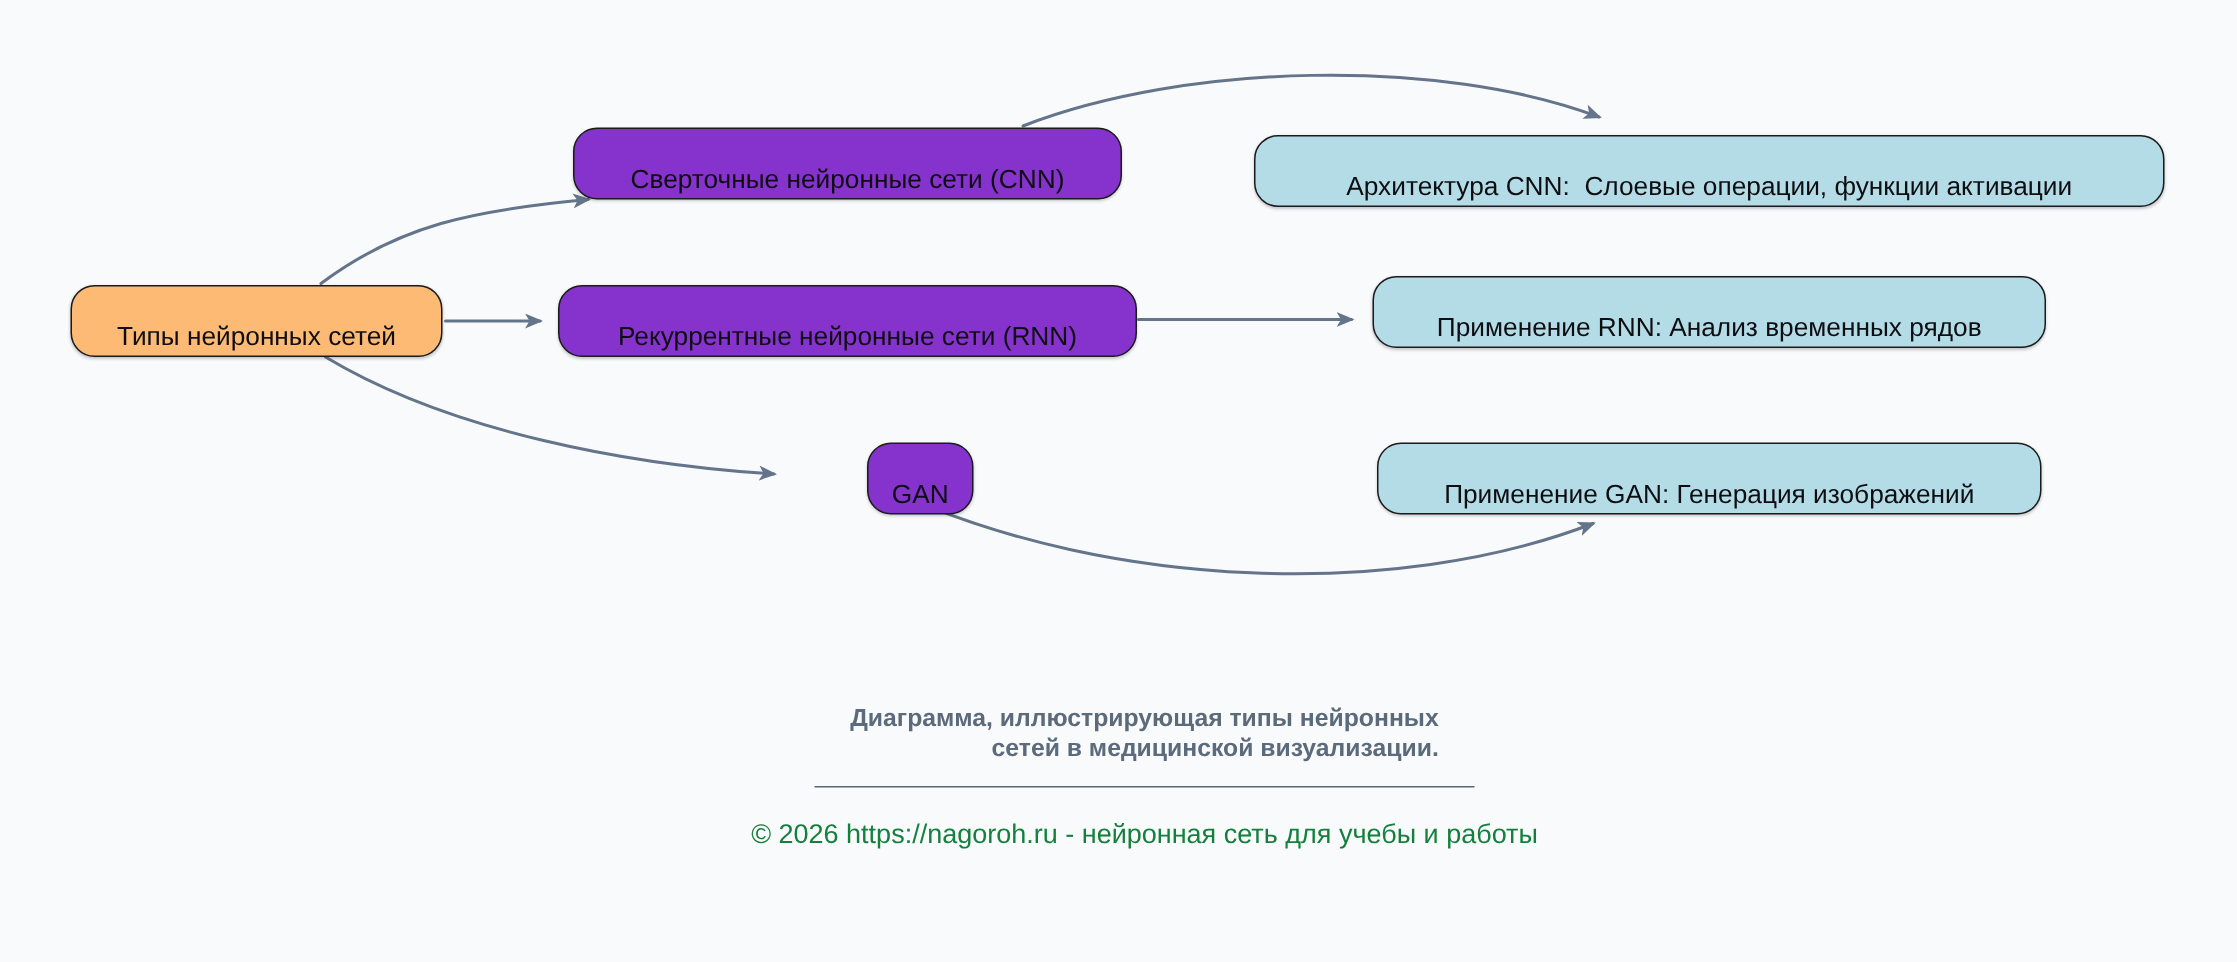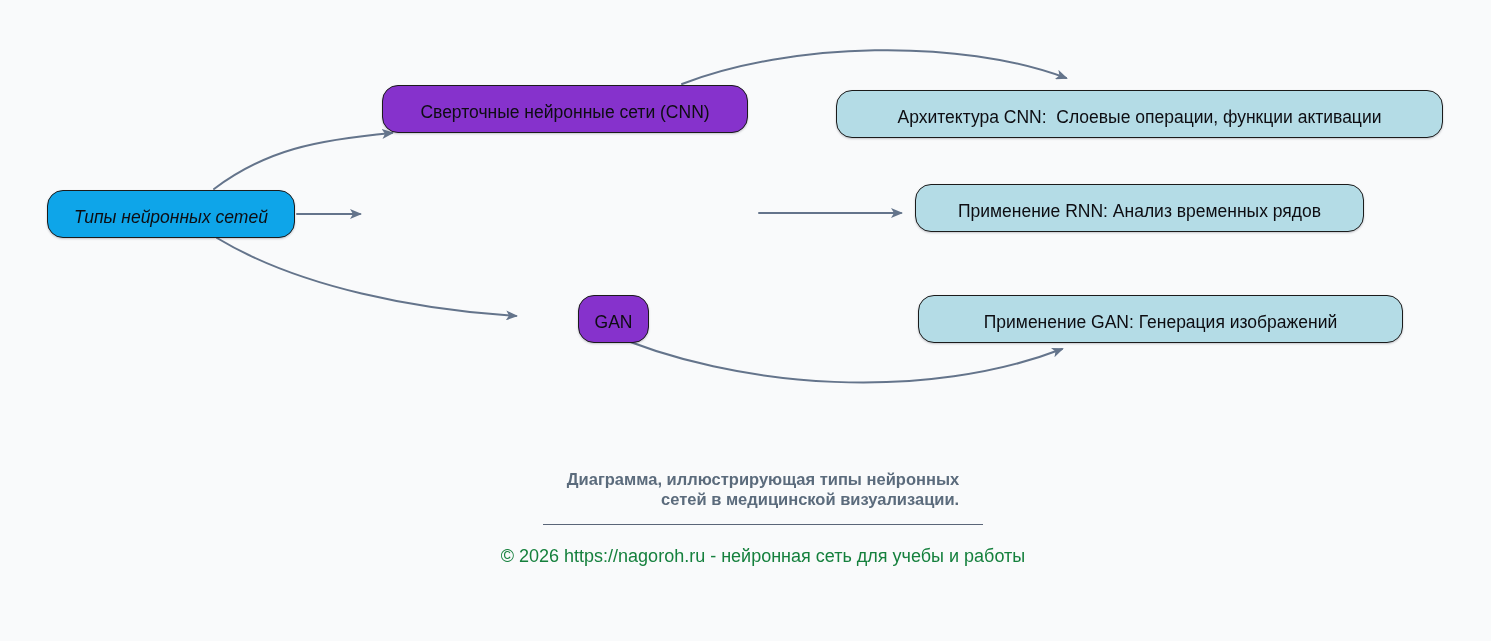--- a/index.html
+++ b/index.html
@@ -24,41 +24,41 @@
   .edge {
     fill: none;
     stroke: #64748b;
     stroke-width: 2;
     stroke-linecap: round;
   }
   .node {
     position: absolute;
     box-sizing: border-box;
     display: flex;
-    align-items: flex-start;
+    align-items: flex-end;
     justify-content: center;
     border: 1.7px solid #1b1b1b;
     border-radius: 16px;
     font-size: 17.5px;
     color: #0d0d12;
     white-space: pre;
     box-shadow: 0 1px 2px rgba(40,40,60,0.25);
-    padding: 16px 10px;
+    padding: 2px 10px;
   }
-  .node.green  { background: #0ea5e9; font-style: italic; }
+  .node.green  { background: #fdba74; }
   .node.purple { background: #8632cc; }
   .node.blue   { background: #b4dce6; }
 
   #node-root       { left: 47px;  top: 190px; width: 248px; height: 48px; }
   #node-cnn        { left: 382px; top: 85px;  width: 366px; height: 48px; }
   #node-rnn        { left: 372px; top: 190px; width: 386px; height: 48px; }
   #node-gan        { left: 530px; top: 295px; width: 71px;  height: 48px; margin-left: 48px; }
   #node-cnn-detail { left: 836px; top: 90px;  width: 607px; height: 48px; }
   #node-rnn-detail { left: 915px; top: 184px; width: 449px; height: 48px; }
-  #node-gan-detail { left: 918px; top: 295px; width: 485px; height: 48px; }
+  #node-gan-detail { left: 918px; top: 295px; width: 443px; height: 48px; }
 
   .caption {
     position: absolute;
     left: 763px;
     top: 469px;
     transform: translateX(-50%);
     text-align: right;
     font-weight: bold;
     font-size: 16.5px;
     line-height: 20px;
@@ -104,20 +104,23 @@
   </svg>
 
   <div id="node-root" class="node green">
     <span>Типы нейронных сетей</span>
   </div>
 
   <div id="node-cnn" class="node purple">
     <span>Сверточные нейронные сети (CNN)</span>
   </div>
 
+  <div id="node-rnn" class="node purple">
+    <span>Рекуррентные нейронные сети (RNN)</span>
+  </div>
 
   <div id="node-gan" class="node purple">
     <span>GAN</span>
   </div>
 
   <div id="node-cnn-detail" class="node blue">
     <span>Архитектура CNN:  Слоевые операции, функции активации</span>
   </div>
 
   <div id="node-rnn-detail" class="node blue">

